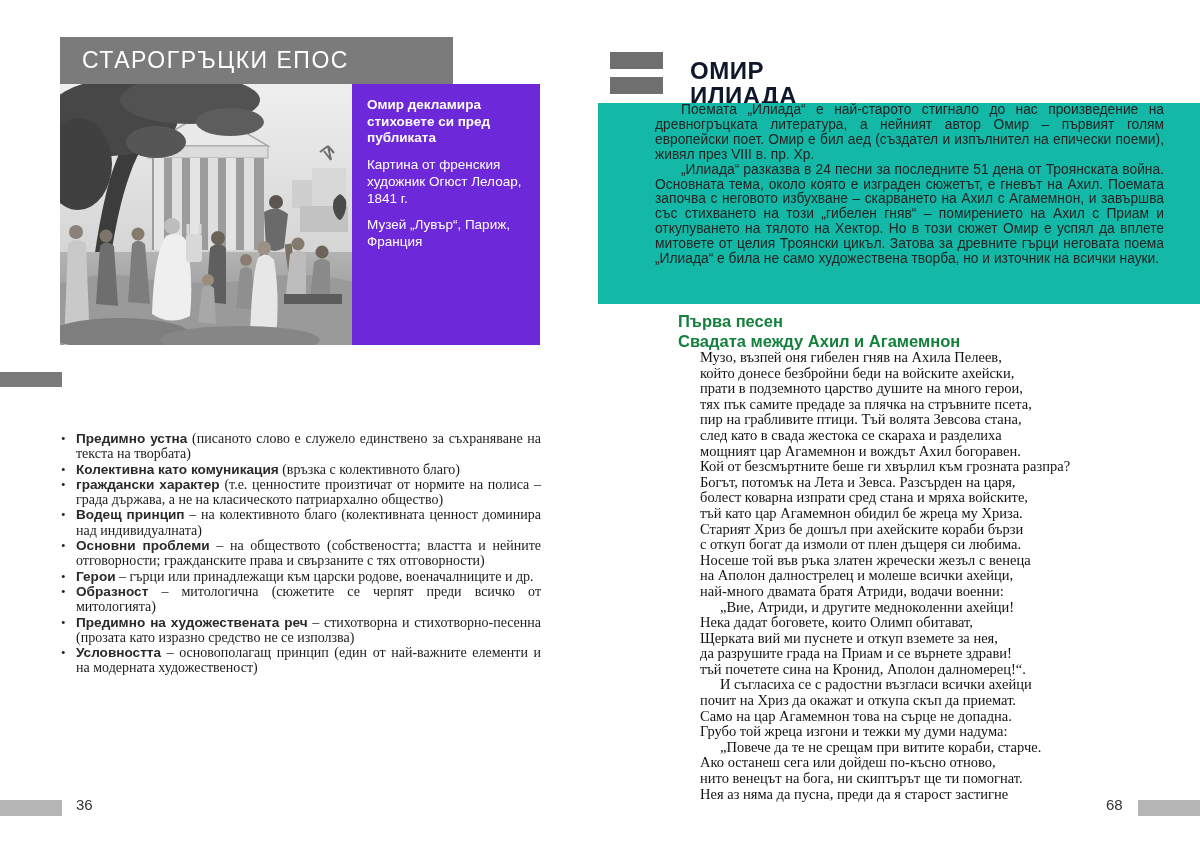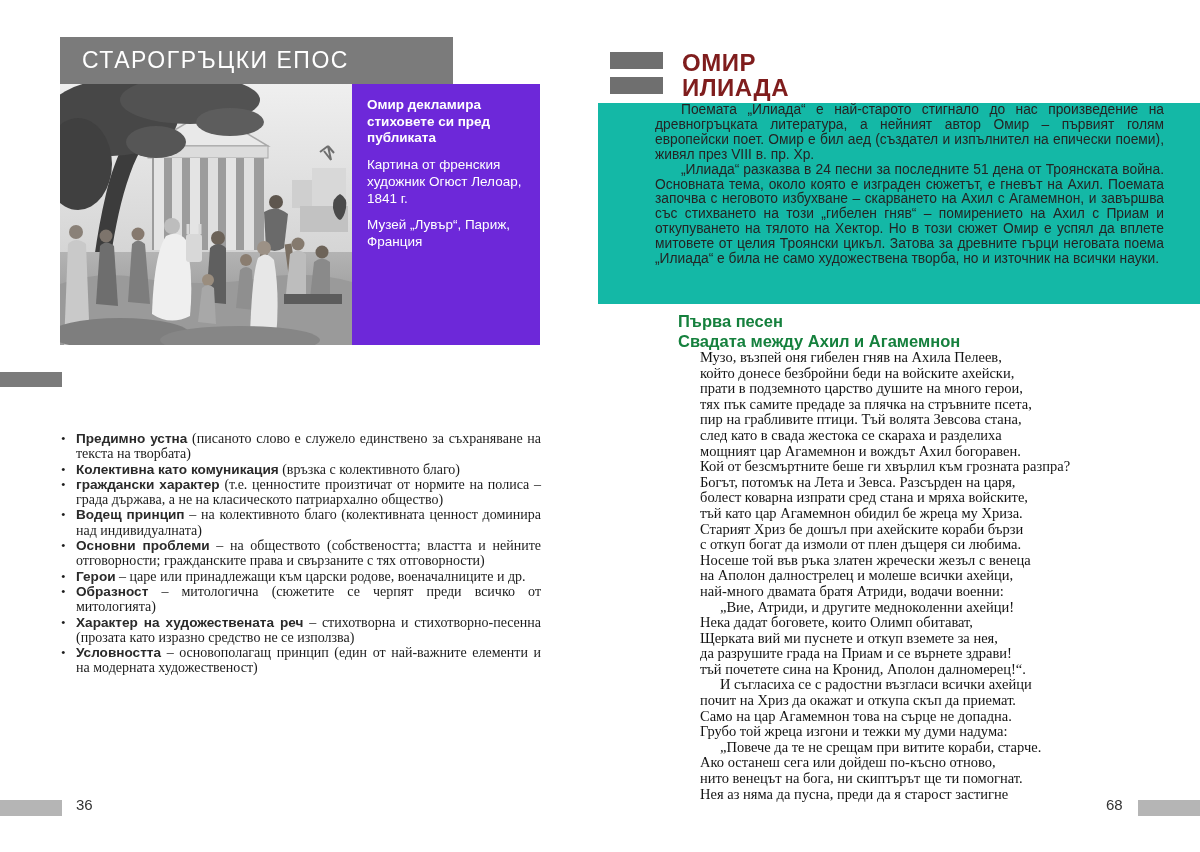--- a/index.html
+++ b/index.html
@@ -23,21 +23,21 @@
 
   .bullets{position:absolute;left:60px;top:431px;width:481px;margin:0;padding:0;list-style:none;}
   .bullets li{position:relative;padding-left:16px;text-align:justify;
           font-family:"Liberation Serif",serif;font-size:14px;line-height:15.3px;color:#1c1c1c;}
   .bullets li::before{content:"•";position:absolute;left:1px;top:0;font-size:13px;color:#1c1c1c;}
   .term{font-family:"Liberation Sans",sans-serif;font-weight:bold;font-size:13.6px;color:#2a2a2a;}
 
   
   .tbar{position:absolute;width:53px;height:17px;background:#6f6f6f;}
   .tbar1{left:610px;top:52px;} .tbar2{left:610px;top:77px;}
-  .rtitle{position:absolute;left:678px;margin:4px;font-size:24px;font-weight:bold;color:#7f1d1d;letter-spacing:.5px;}
+  .rtitle{position:absolute;left:678px;margin:12px;font-size:24px;font-weight:bold;color:#0f172a;letter-spacing:.5px;}
   .rtitle1{top:45px;} .rtitle2{top:70px;}
 
   .intro-box{position:absolute;left:598px;top:103px;width:602px;height:201px;background:#14b8a6;
           box-sizing:border-box;padding:0 36px 0 57px;overflow:hidden;}
   .intro-box p{margin:0;text-align:justify;text-indent:26px;
           font-size:13.8px;line-height:14.9px;color:#242424;}
 
   .song-title{position:absolute;left:678px;top:311px;margin:0;
           font-size:16.5px;line-height:20px;font-weight:bold;color:#15803d;}
 
@@ -170,25 +170,25 @@
       <li><b class="term">Предимно устна</b> <span>(писаното слово е служело единствено за съхраняване на текста на творбата)</span></li>
 
       <li><b class="term">Колективна като комуникация</b> <span>(връзка с колективното благо)</span></li>
 
       <li><b class="term">граждански характер</b> <span>(т.е. ценностите произтичат от нормите на полиса – града държава, а не на класическото патриархално общество)</span></li>
 
       <li><b class="term">Водещ принцип</b> <span>– на колективното благо (колективната ценност доминира над индивидуалната)</span></li>
 
       <li><b class="term">Основни проблеми</b> <span>– на обществото (собствеността; властта и нейните отговорности; гражданските права и свързаните с тях отговорности)</span></li>
 
-      <li><b class="term">Герои</b> <span>– царе или принадлежащи към царски родове, военачалниците и др.</span></li>
+      <li><b class="term">Герои</b> <span>– гърци или принадлежащи към царски родове, военачалниците и др.</span></li>
 
       <li><b class="term">Образност</b> <span>– митологична (сюжетите се черпят преди всичко от митологията)</span></li>
 
-      <li><b class="term">Характер на художествената реч</b> <span>– стихотворна и стихотворно-песенна (прозата като изразно средство не се използва)</span></li>
+      <li><b class="term">Предимно на художествената реч</b> <span>– стихотворна и стихотворно-песенна (прозата като изразно средство не се използва)</span></li>
 
       <li><b class="term">Условността</b> <span>– основополагащ принцип (един от най-важните елементи и на модерната художественост)</span></li>
     </ul>
 
   <div class="pagebar-l"></div>
   <div class="pagenum pagenum-l">36</div>
 
   <div class="tbar tbar1"></div>
   <div class="tbar tbar2"></div>
   <h1 class="rtitle rtitle1">ОМИР</h1>

